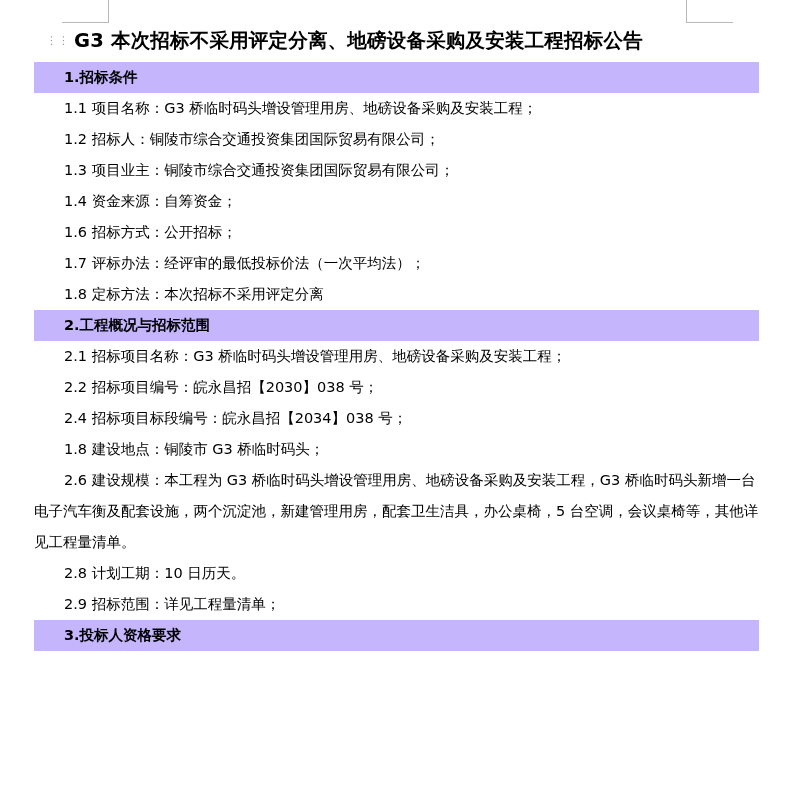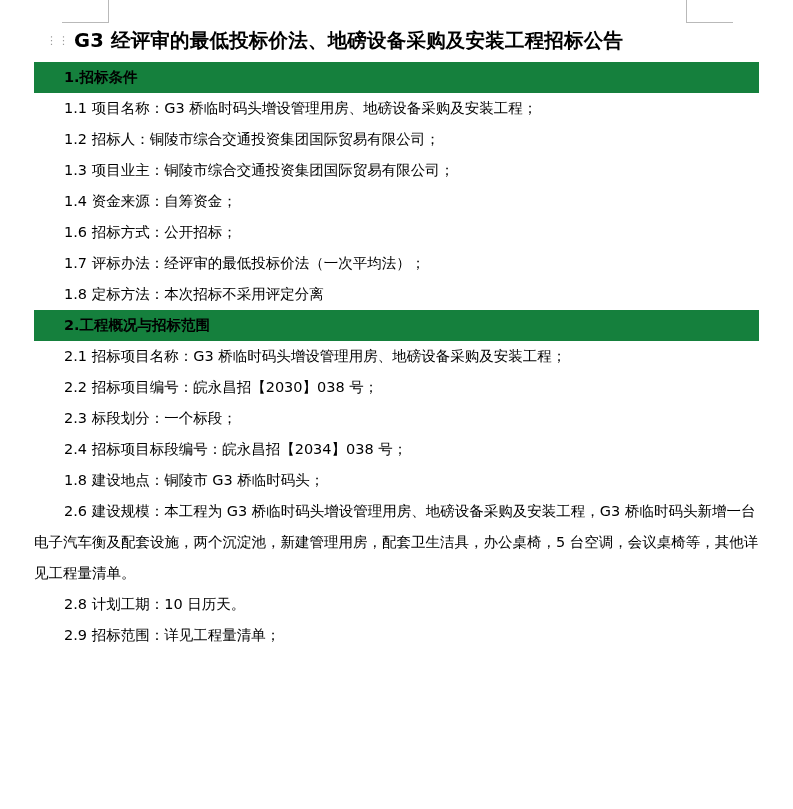--- a/index.html
+++ b/index.html
@@ -75,57 +75,57 @@
     line-height: 31px;
     color: #000;
     white-space: pre-wrap;
   }
   .para.indent {
     text-indent: 30px;
   }
   .para.heading {
     font-weight: bold;
     text-indent: 30px;
-    background: #15803d;
+    background: #c4b5fd;
   }
   .para.wrap {
     text-indent: 30px;
   }
 </style>
 </head>
 <body>
 
 <div class="page-frame">
   <div class="corner tl"></div>
   <div class="corner tr"></div>
 </div>
 
 <div class="doc">
 
   <div class="title-row">
     <div class="drag-handle">⋮⋮</div>
-    <div class="doc-title">G3 经评审的最低投标价法、地磅设备采购及安装工程招标公告</div>
+    <div class="doc-title">G3 本次招标不采用评定分离、地磅设备采购及安装工程招标公告</div>
   </div>
 
   <div class="body-block">
 
     <div class="para heading">1.招标条件</div>
     <div class="para indent">1.1 项目名称：G3 桥临时码头增设管理用房、地磅设备采购及安装工程；</div>
     <div class="para indent">1.2 招标人：铜陵市综合交通投资集团国际贸易有限公司；</div>
     <div class="para indent">1.3 项目业主：铜陵市综合交通投资集团国际贸易有限公司；</div>
     <div class="para indent">1.4 资金来源：自筹资金；</div>
     <div class="para indent">1.6 招标方式：公开招标；</div>
     <div class="para indent">1.7 评标办法：经评审的最低投标价法（一次平均法）；</div>
     <div class="para indent">1.8 定标方法：本次招标不采用评定分离</div>
 
     <div class="para heading">2.工程概况与招标范围</div>
     <div class="para indent">2.1 招标项目名称：G3 桥临时码头增设管理用房、地磅设备采购及安装工程；</div>
     <div class="para indent">2.2 招标项目编号：皖永昌招【2030】038 号；</div>
-    <div class="para indent">2.3 标段划分：一个标段；</div>
     <div class="para indent">2.4 招标项目标段编号：皖永昌招【2034】038 号；</div>
     <div class="para indent">1.8 建设地点：铜陵市 G3 桥临时码头；</div>
     <div class="para wrap">2.6 建设规模：本工程为 G3 桥临时码头增设管理用房、地磅设备采购及安装工程，G3 桥临时码头新增一台电子汽车衡及配套设施，两个沉淀池，新建管理用房，配套卫生洁具，办公桌椅，5 台空调，会议桌椅等，其他详见工程量清单。</div>
     <div class="para indent">2.8 计划工期：10 日历天。</div>
     <div class="para indent">2.9 招标范围：详见工程量清单；</div>
 
+    <div class="para heading">3.投标人资格要求</div>
 
   </div>
 </div>
 
 </body></html>

